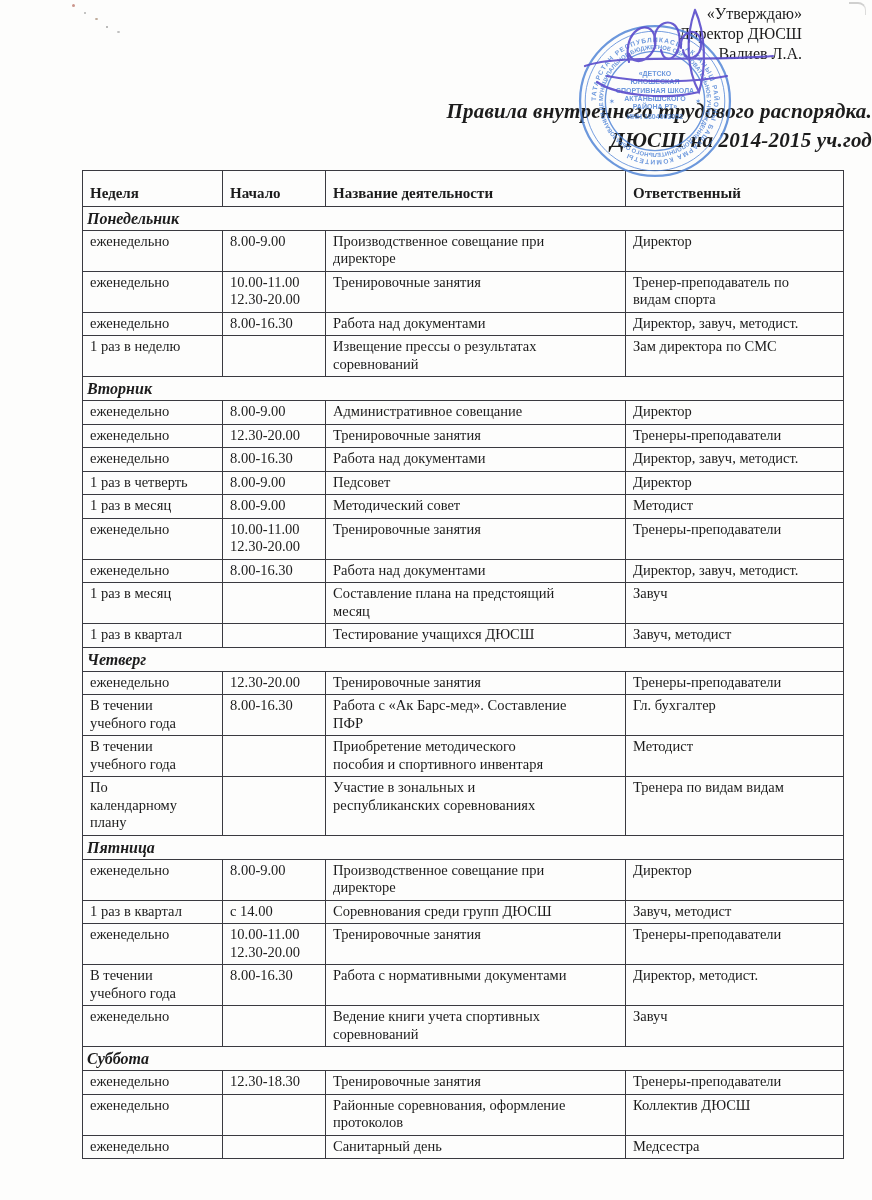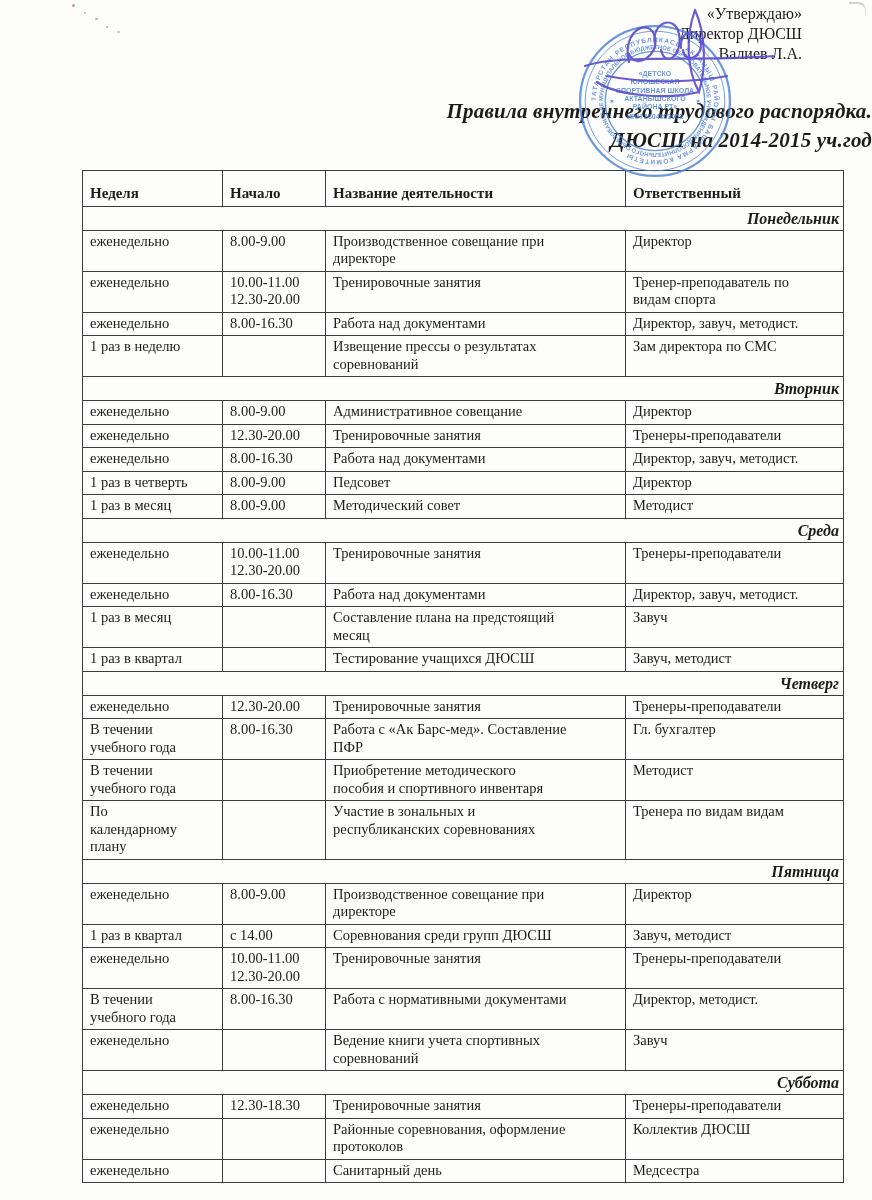--- a/index.html
+++ b/index.html
@@ -21,21 +21,21 @@
     position:absolute; left:82px; top:170px; width:761px;
     border-collapse:collapse; table-layout:fixed; z-index:1;
   }
   .schedule th, .schedule td {
     border:1.6px solid #3a3a40; padding:2px 6px 3px 7px;
     vertical-align:top; font-size:14.5px; line-height:17.5px;
     white-space:pre-line; text-align:left; overflow:hidden;
   }
   .schedule th { font-size:15px; padding-top:14px; font-weight:bold; }
   .schedule tr.day td {
-    text-align:right; font-weight:bold; font-style:italic;
+    text-align:left; font-weight:bold; font-style:italic;
     font-size:16px; padding:2px 4px; line-height:19px;
   }
   .stamp-svg { position:absolute; left:566px; top:12px; z-index:3; opacity:.82; }
   .stamp-svg text { font-family:"Liberation Sans","DejaVu Sans",sans-serif; font-weight:bold; }
   .signature-svg { position:absolute; left:577px; top:4px; z-index:4; opacity:.9; }
   .speck { position:absolute; border-radius:50%; opacity:.65; z-index:1; }
   .corner-mark {
     position:absolute; top:2px; right:6px; width:16px; height:11px;
     border-top:2px solid #9a9a9a; border-right:1px solid #b5b5b5;
     border-radius:0 8px 0 0; opacity:.45; z-index:1;
@@ -177,23 +177,20 @@
           <td>8.00-9.00</td>
           <td>Педсовет</td>
           <td>Директор</td>
         </tr>
         <tr>
           <td>1 раз в месяц</td>
           <td>8.00-9.00</td>
           <td>Методический совет</td>
           <td>Методист</td>
         </tr>
-        <tr class="day">
-          <td colspan="4">Среда</td>
-        </tr>
         <tr>
           <td>еженедельно</td>
           <td>10.00-11.00
 12.30-20.00</td>
           <td>Тренировочные занятия</td>
           <td>Тренеры-преподаватели</td>
         </tr>
         <tr>
           <td>еженедельно</td>
           <td>8.00-16.30</td>

